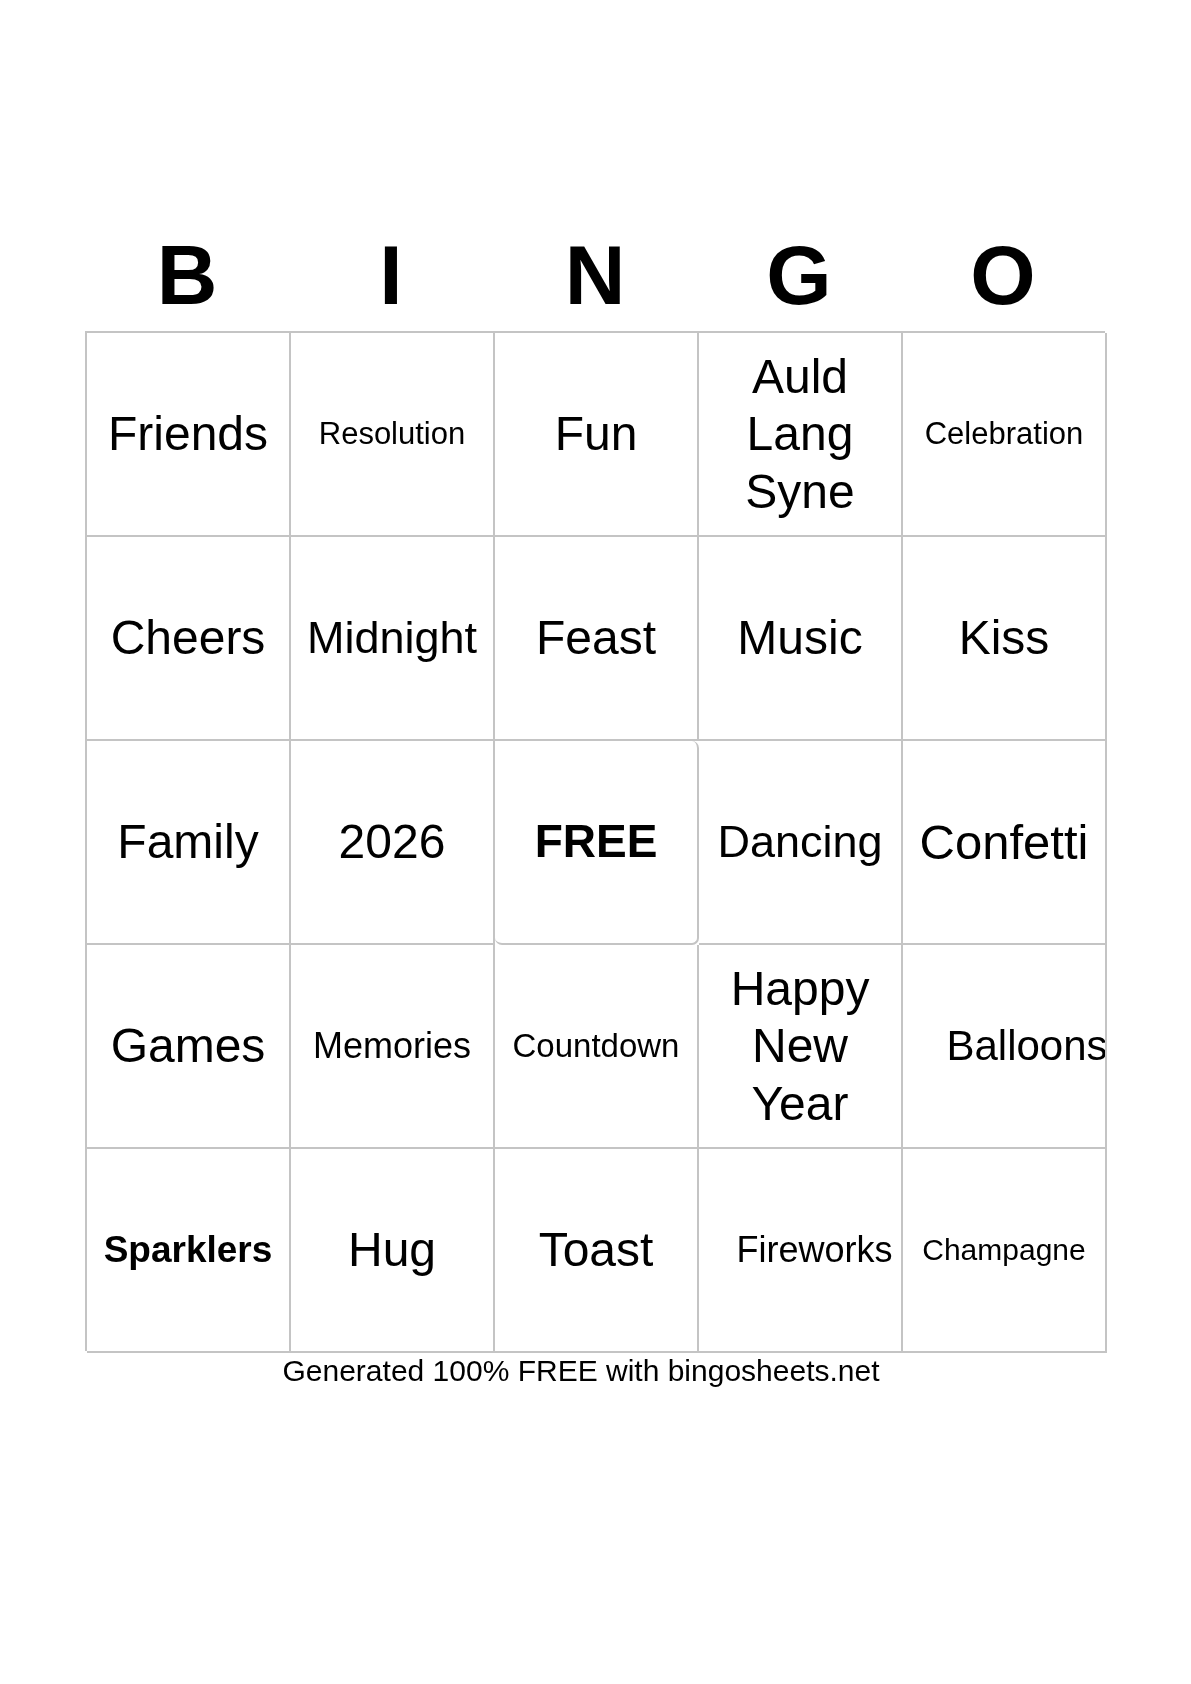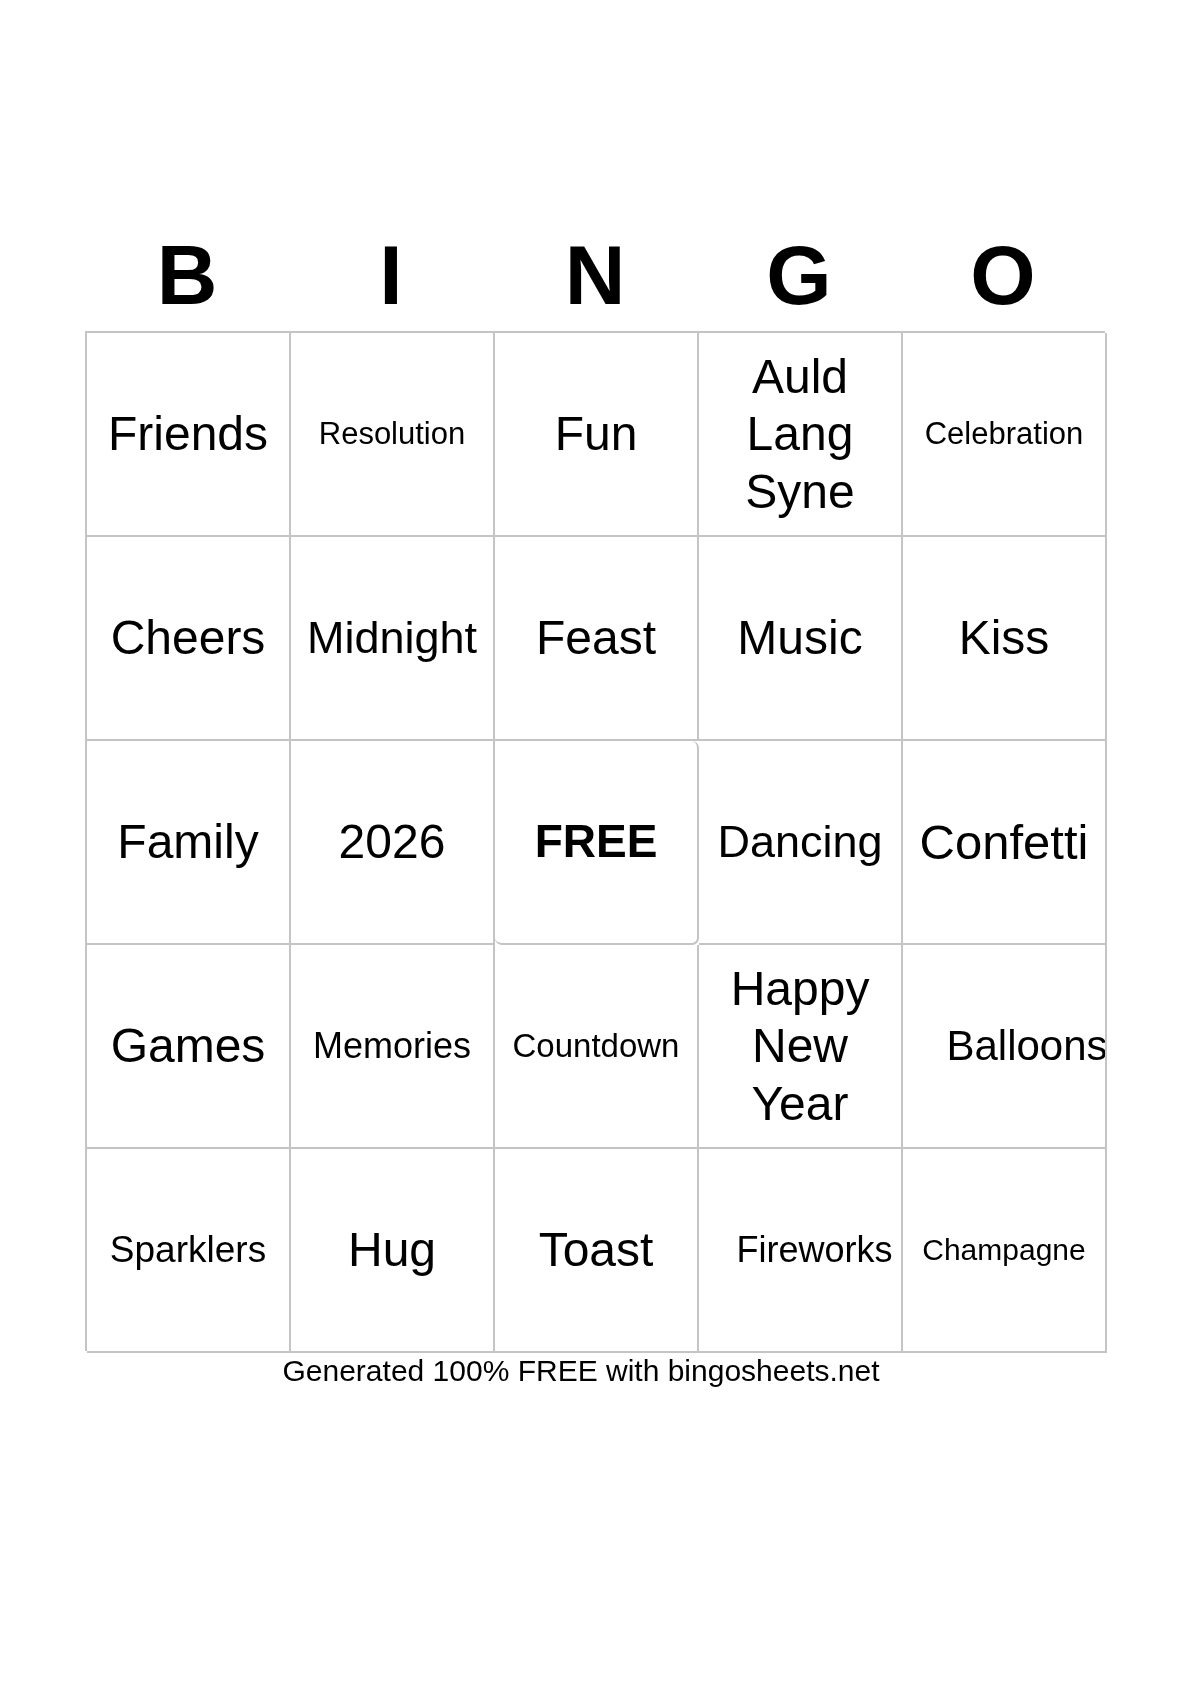--- a/index.html
+++ b/index.html
@@ -47,20 +47,20 @@
   <div class="cell free">FREE</div>
   <div class="cell s-lg" style="font-size:45px;text-align:right;">Dancing</div>
   <div class="cell s-lg" style="font-size:49px;">Confetti</div>
 
   <div class="cell s-lg">Games</div>
   <div class="cell s-sm" style="font-size:36px;">Memories</div>
   <div class="cell s-xs" style="font-size:33px;">Countdown</div>
   <div class="cell s-lg" style="padding:0 16px;">Happy New Year</div>
   <div class="cell s-md" style="font-size:42px;padding-left:46px;">Balloons</div>
 
-  <div class="cell s-sm" style="font-size:37px;">Sparklers</div>
+  <div class="cell s-sm" style="font-size:37px;font-weight:bold;">Sparklers</div>
   <div class="cell s-lg">Hug</div>
   <div class="cell s-lg">Toast</div>
   <div class="cell s-sm" style="font-size:36px;padding-left:29px;">Fireworks</div>
   <div class="cell s-xs" style="font-size:30px;text-align:center;">Champagne</div>
 </div>
 
 <div class="footer">Generated 100% FREE with bingosheets.net</div>
 
 </body></html>

